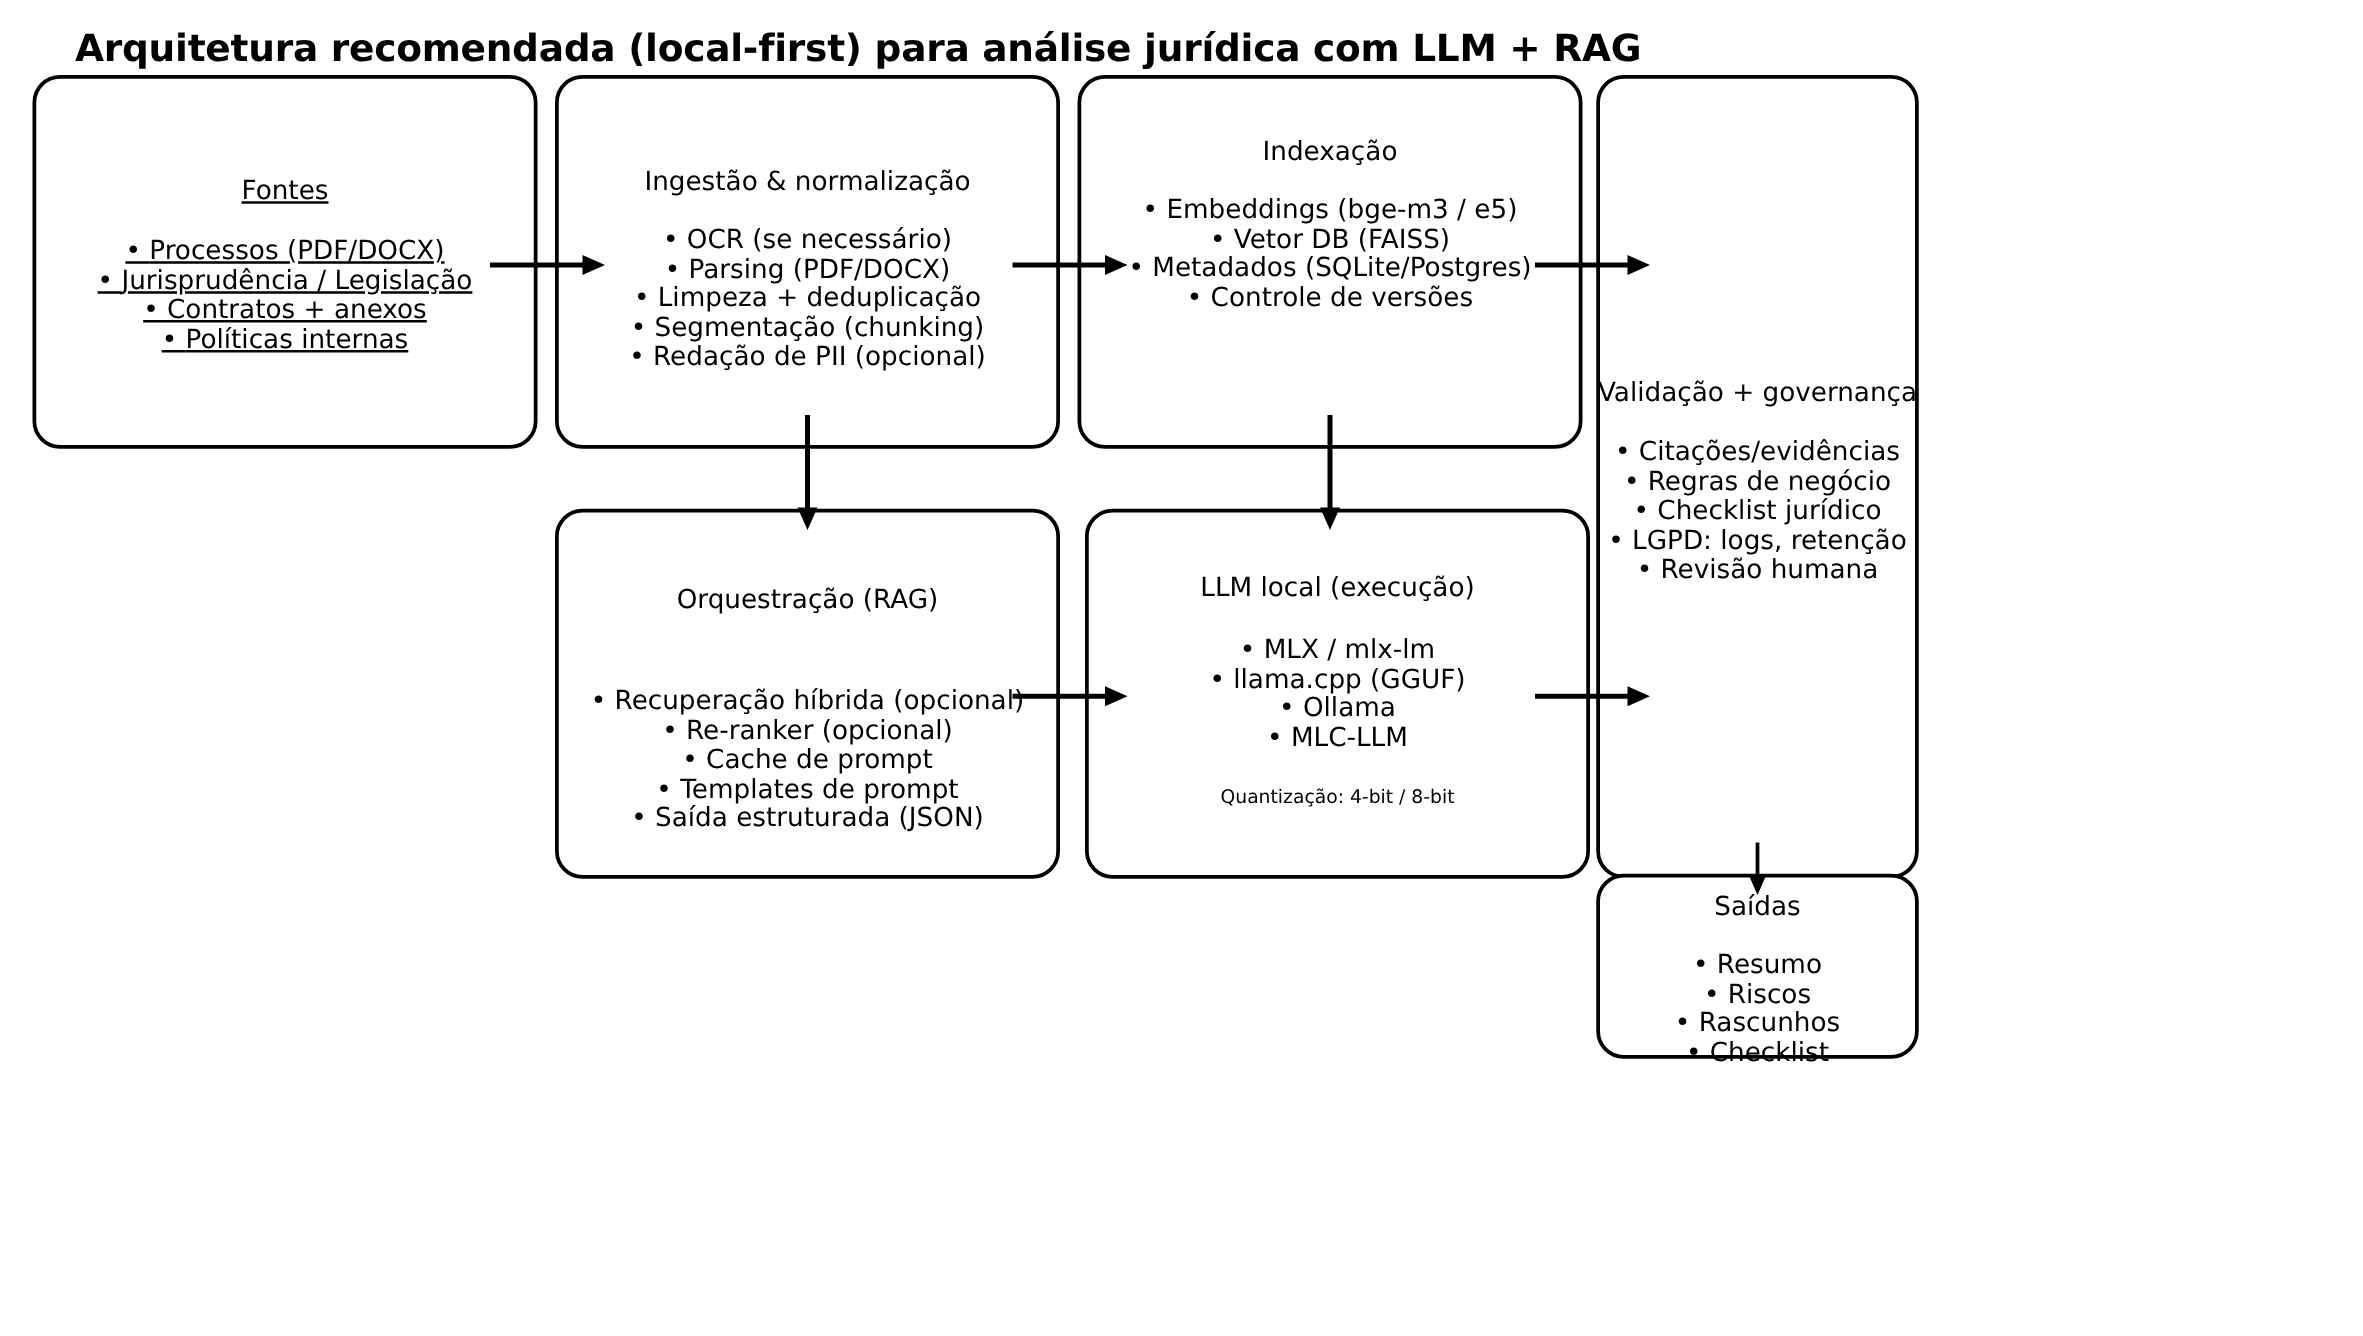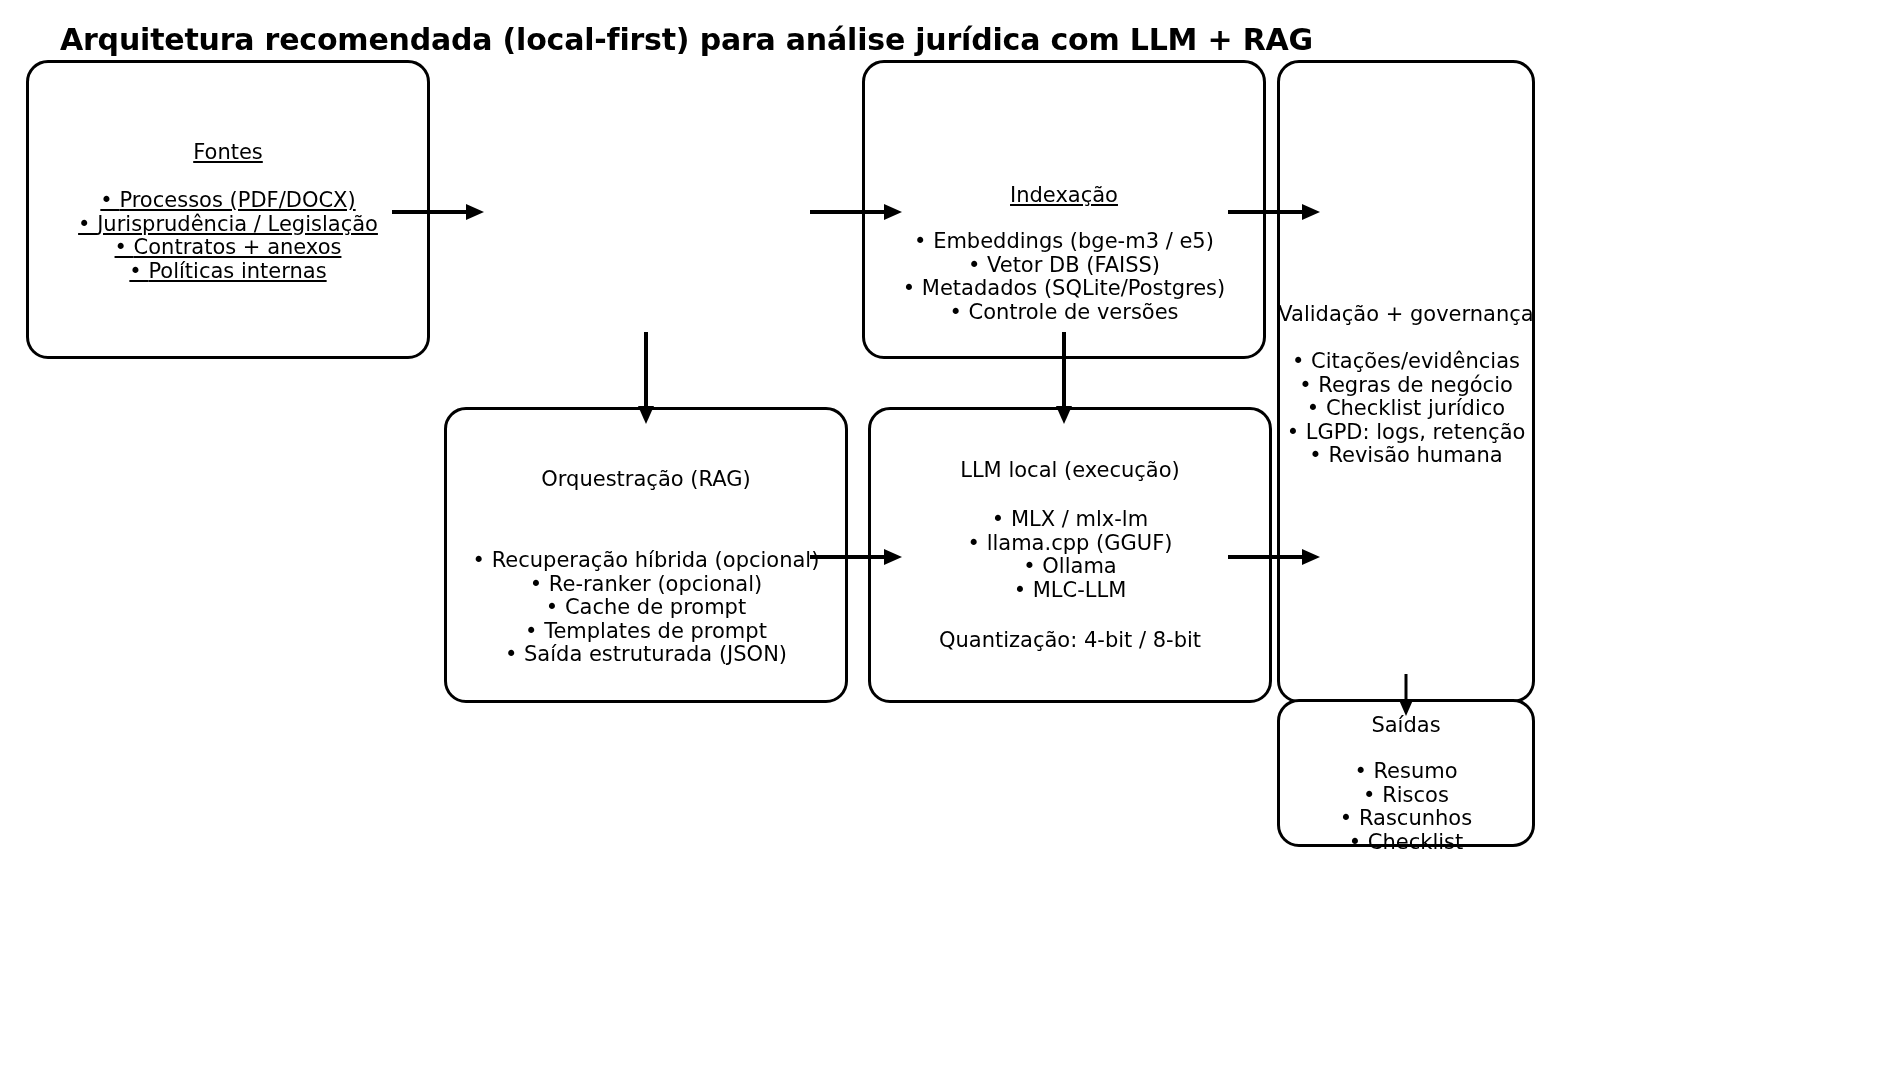--- a/index.html
+++ b/index.html
@@ -56,41 +56,41 @@
     font-size: 21px;
     line-height: 1.12;
   }
   .node .node-list li {
     white-space: nowrap;
   }
   .node .node-list li::before {
     content: "\2022\00a0";
   }
   .node .node-note {
-    font-size: 21px;
+    font-size: 15px;
     white-space: nowrap;
   }
 
   
   #node-fontes        { left: 26px;   top: 60px;  width: 404px; height: 299px; text-decoration: underline; }
   #node-ingestao      { left: 444px;  top: 60px;  width: 404px; height: 299px; }
   #node-indexacao     { left: 862px;  top: 60px;  width: 404px; height: 299px; }
   #node-validacao     { left: 1277px; top: 60px;  width: 258px; height: 643px; }
   #node-orquestracao  { left: 444px;  top: 407px; width: 404px; height: 296px; gap: 32px; }
   #node-llm           { left: 868px;  top: 407px; width: 404px; height: 296px; }
   #node-saidas        { left: 1277px; top: 699px; width: 258px; height: 148px; }
 
   
   #node-fontes .node-title       { margin-top: 76px; }
   #node-fontes .node-list        { margin-top: 24px; }
 
   #node-ingestao .node-title     { margin-top: 69px; }
   #node-ingestao .node-list      { margin-top: 22px; }
 
-  #node-indexacao .node-title    { margin-top: 119px; text-decoration: underline; }
+  #node-indexacao .node-title    { margin-top: 45px; }
   #node-indexacao .node-list     { margin-top: 22px; }
 
   #node-validacao .node-title    { margin-top: 238px; }
   #node-validacao .node-list     { margin-top: 23px; }
 
   #node-orquestracao .node-title { margin-top: 56px; }
   #node-orquestracao .node-list  { margin-top: 25px; }
 
   #node-llm .node-title          { margin-top: 47px; }
   #node-llm .node-list           { margin-top: 25px; }
@@ -117,20 +117,30 @@
   <div class="node" id="node-fontes">
     <div class="node-title">Fontes</div>
     <ul class="node-list">
       <li>Processos (PDF/DOCX)</li>
       <li>Jurisprudência / Legislação</li>
       <li>Contratos + anexos</li>
       <li>Políticas internas</li>
     </ul>
   </div>
 
+  <div class="node" id="node-ingestao">
+    <div class="node-title">Ingestão &amp; normalização</div>
+    <ul class="node-list">
+      <li>OCR (se necessário)</li>
+      <li>Parsing (PDF/DOCX)</li>
+      <li>Limpeza + deduplicação</li>
+      <li>Segmentação (chunking)</li>
+      <li>Redação de PII (opcional)</li>
+    </ul>
+  </div>
 
   <div class="node" id="node-indexacao">
     <div class="node-title">Indexação</div>
     <ul class="node-list">
       <li>Embeddings (bge-m3 / e5)</li>
       <li>Vetor DB (FAISS)</li>
       <li>Metadados (SQLite/Postgres)</li>
       <li>Controle de versões</li>
     </ul>
   </div>

